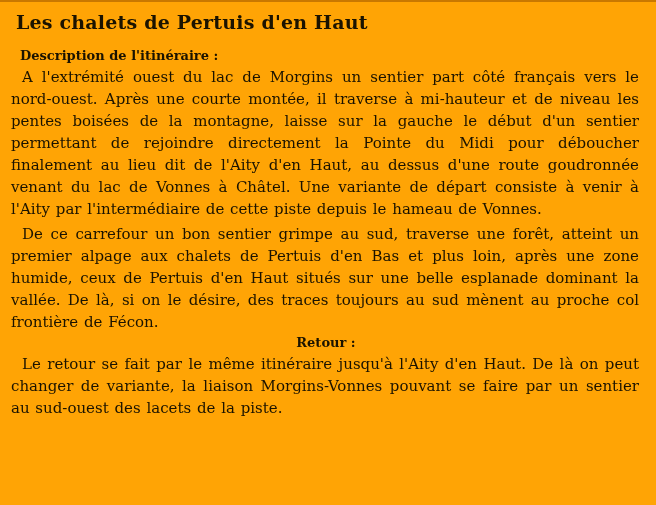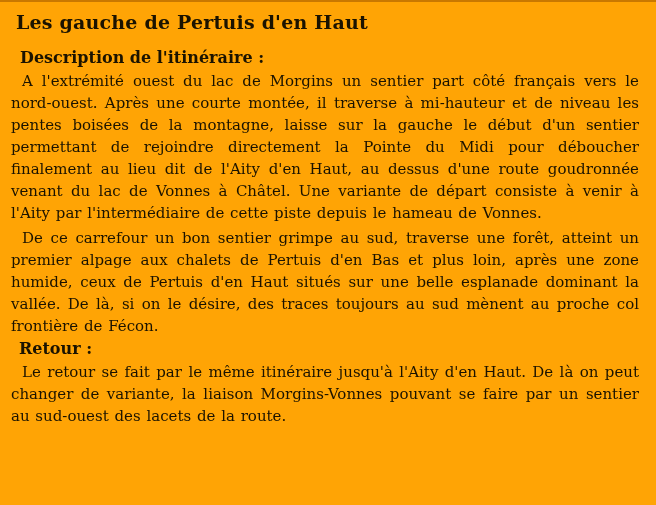--- a/index.html
+++ b/index.html
@@ -19,45 +19,46 @@
     height: 2px;
     background: #C97800;
   }
   .title {
     font-size: 19px;
     font-weight: bold;
     margin: 9px 16px 0 16px;
     letter-spacing: 0.2px;
   }
   .section-heading {
-    font-size: 16px;
+    font-size: 13px;
     font-weight: bold;
     margin: 15px 17px 0 20px;
   }
   .section-heading.retour {
     margin-top: 2px;
-    margin-left: 19px;
+    margin-left: 13px;
+    text-align: center;
   }
   .para {
     font-size: 15px;
     line-height: 22px;
     margin: 3px 17px 0 11px;
     text-align: justify;
     text-indent: 11px;
     word-spacing: 1px;
   }
 </style>
 </head>
 <body>
 
 <div class="top-rule"></div>
 
-<h1 class="title">Les gauche de Pertuis d'en Haut</h1>
+<h1 class="title">Les chalets de Pertuis d'en Haut</h1>
 
 <h2 class="section-heading">Description de l'itinéraire :</h2>
 
 <p class="para">A l'extrémité ouest du lac de Morgins un sentier part côté français vers le nord-ouest. Après une courte montée, il traverse à mi-hauteur et de niveau les pentes boisées de la montagne, laisse sur la gauche le début d'un sentier permettant de rejoindre directement la Pointe du Midi pour déboucher finalement au lieu dit de l'Aity d'en Haut, au dessus d'une route goudronnée venant du lac de Vonnes à Châtel. Une variante de départ consiste à venir à l'Aity par l'intermédiaire de cette piste depuis le hameau de Vonnes.</p>
 
 <p class="para">De ce carrefour un bon sentier grimpe au sud, traverse une forêt, atteint un premier alpage aux chalets de Pertuis d'en Bas et plus loin, après une zone humide, ceux de Pertuis d'en Haut situés sur une belle esplanade dominant la vallée. De là, si on le désire, des traces toujours au sud mènent au proche col frontière de Fécon.</p>
 
 <h2 class="section-heading retour">Retour :</h2>
 
-<p class="para">Le retour se fait par le même itinéraire jusqu'à l'Aity d'en Haut. De là on peut changer de variante, la liaison Morgins-Vonnes pouvant se faire par un sentier au sud-ouest des lacets de la route.</p>
+<p class="para">Le retour se fait par le même itinéraire jusqu'à l'Aity d'en Haut. De là on peut changer de variante, la liaison Morgins-Vonnes pouvant se faire par un sentier au sud-ouest des lacets de la piste.</p>
 
 </body></html>

